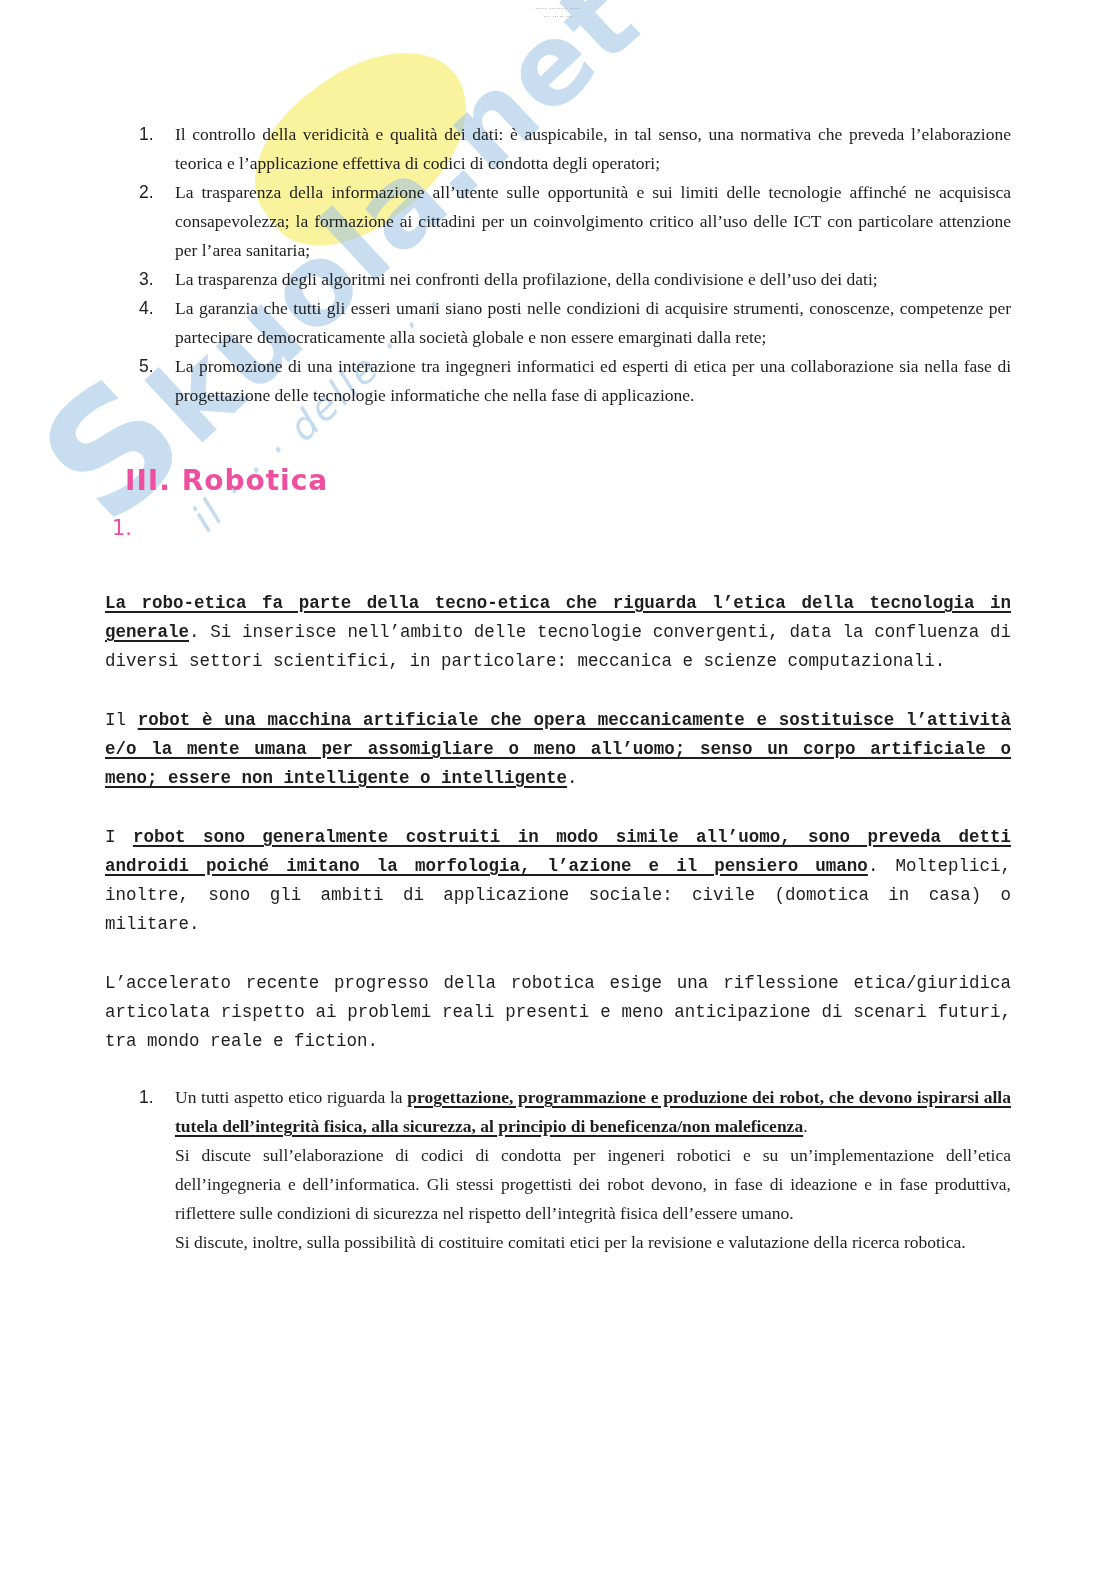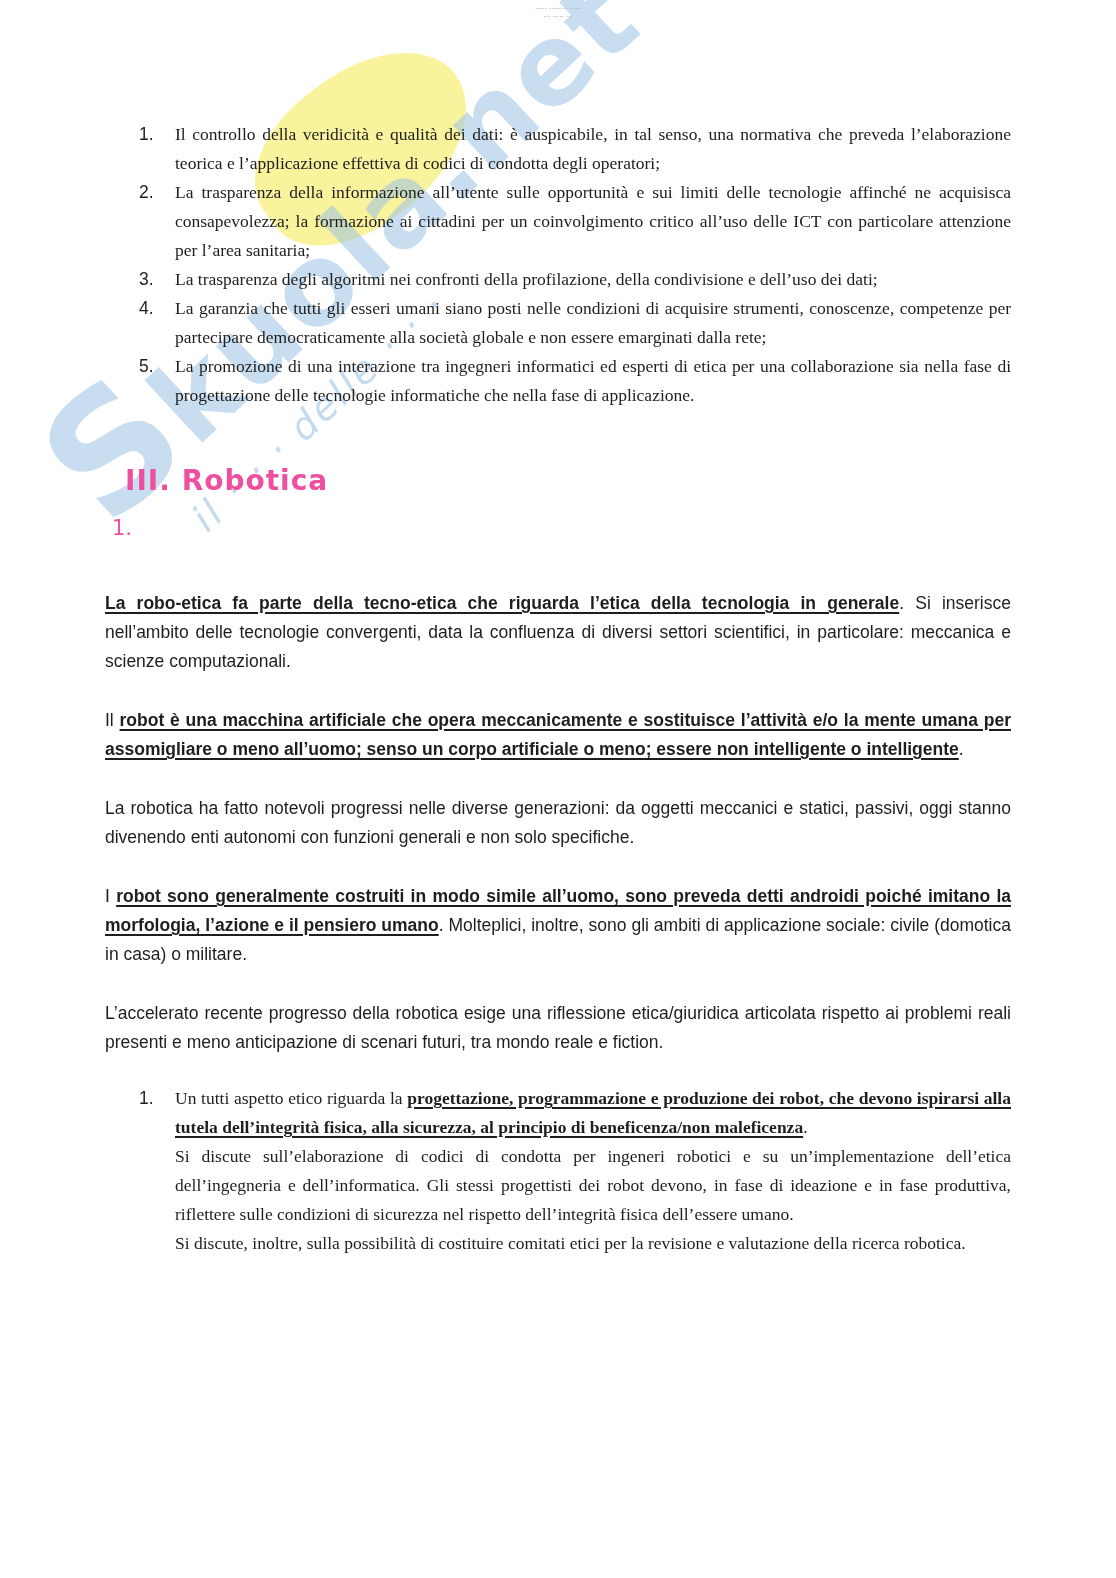--- a/index.html
+++ b/index.html
@@ -112,21 +112,21 @@
     margin: 12px 0 0 7px;
     font-family: "DejaVu Sans", sans-serif;
     font-size: 21px;
     line-height: 28px;
     color: var(--heading-pink, #ee4f9e);
     text-align: left;
   }
   .section-subtitle .sub-num { flex: 0 0 33px; }
 
   #body-paragraphs { margin-top: 47px; }
-  .para { margin: 30px 0 0 0; }
+  .para { margin: 30px 0 0 0; font-family: Liberation Mono, monospace; }
   .para:first-child { margin-top: 0; }
 
   .doc-list.ethics { margin-top: 27px; }
 </style>
 </head>
 <body>
 
 <div class="page">
 
   <div class="watermark">
@@ -165,21 +165,20 @@
 
     <h1 class="section-title">III. Robotica</h1>
 
     <div class="section-subtitle">
       <span class="sub-num">1.</span>
     </div>
 
     <div id="body-paragraphs">
         <p class="para"><span class="b u">La robo-etica fa parte della tecno-etica che riguarda l’etica della tecnologia in generale</span><span>. Si inserisce nell’ambito delle tecnologie convergenti, data la confluenza di diversi settori scientifici, in particolare: meccanica e scienze computazionali.</span></p>
         <p class="para"><span>Il </span><span class="b u">robot è una macchina artificiale che opera meccanicamente e sostituisce l’attività e/o la mente umana per assomigliare o meno all’uomo; senso un corpo artificiale o meno; essere non intelligente o intelligente</span><span>.</span></p>
-        <p class="para"><span>La robotica ha fatto notevoli progressi nelle diverse generazioni: da oggetti meccanici e statici, passivi, oggi stanno divenendo enti autonomi con funzioni generali e non solo specifiche.</span></p>
         <p class="para"><span>I </span><span class="b u">robot sono generalmente costruiti in modo simile all’uomo, sono preveda detti androidi poiché imitano la morfologia, l’azione e il pensiero umano</span><span>. Molteplici, inoltre, sono gli ambiti di applicazione sociale: civile (domotica in casa) o militare.</span></p>
         <p class="para"><span>L’accelerato recente progresso della robotica esige una riflessione etica/giuridica articolata rispetto ai problemi reali presenti e meno anticipazione di scenari futuri, tra mondo reale e fiction.</span></p>
       </div>
 
     <div class="doc-list ethics" id="ethics-list">
         <div class="doc-li">
           <span class="li-num">1.</span>
           <div class="li-text">
             <div class="sub-para"><span>Un tutti aspetto etico riguarda la </span><span class="b u">progettazione, programmazione e produzione dei robot, che devono ispirarsi alla tutela dell’integrità fisica, alla sicurezza, al principio di beneficenza/non maleficenza</span><span>.</span></div>
             <div class="sub-para"><span>Si discute sull’elaborazione di codici di condotta per ingeneri robotici e su un’implementazione dell’etica dell’ingegneria e dell’informatica. Gli stessi progettisti dei robot devono, in fase di ideazione e in fase produttiva, riflettere sulle condizioni di sicurezza nel rispetto dell’integrità fisica dell’essere umano.</span></div>

